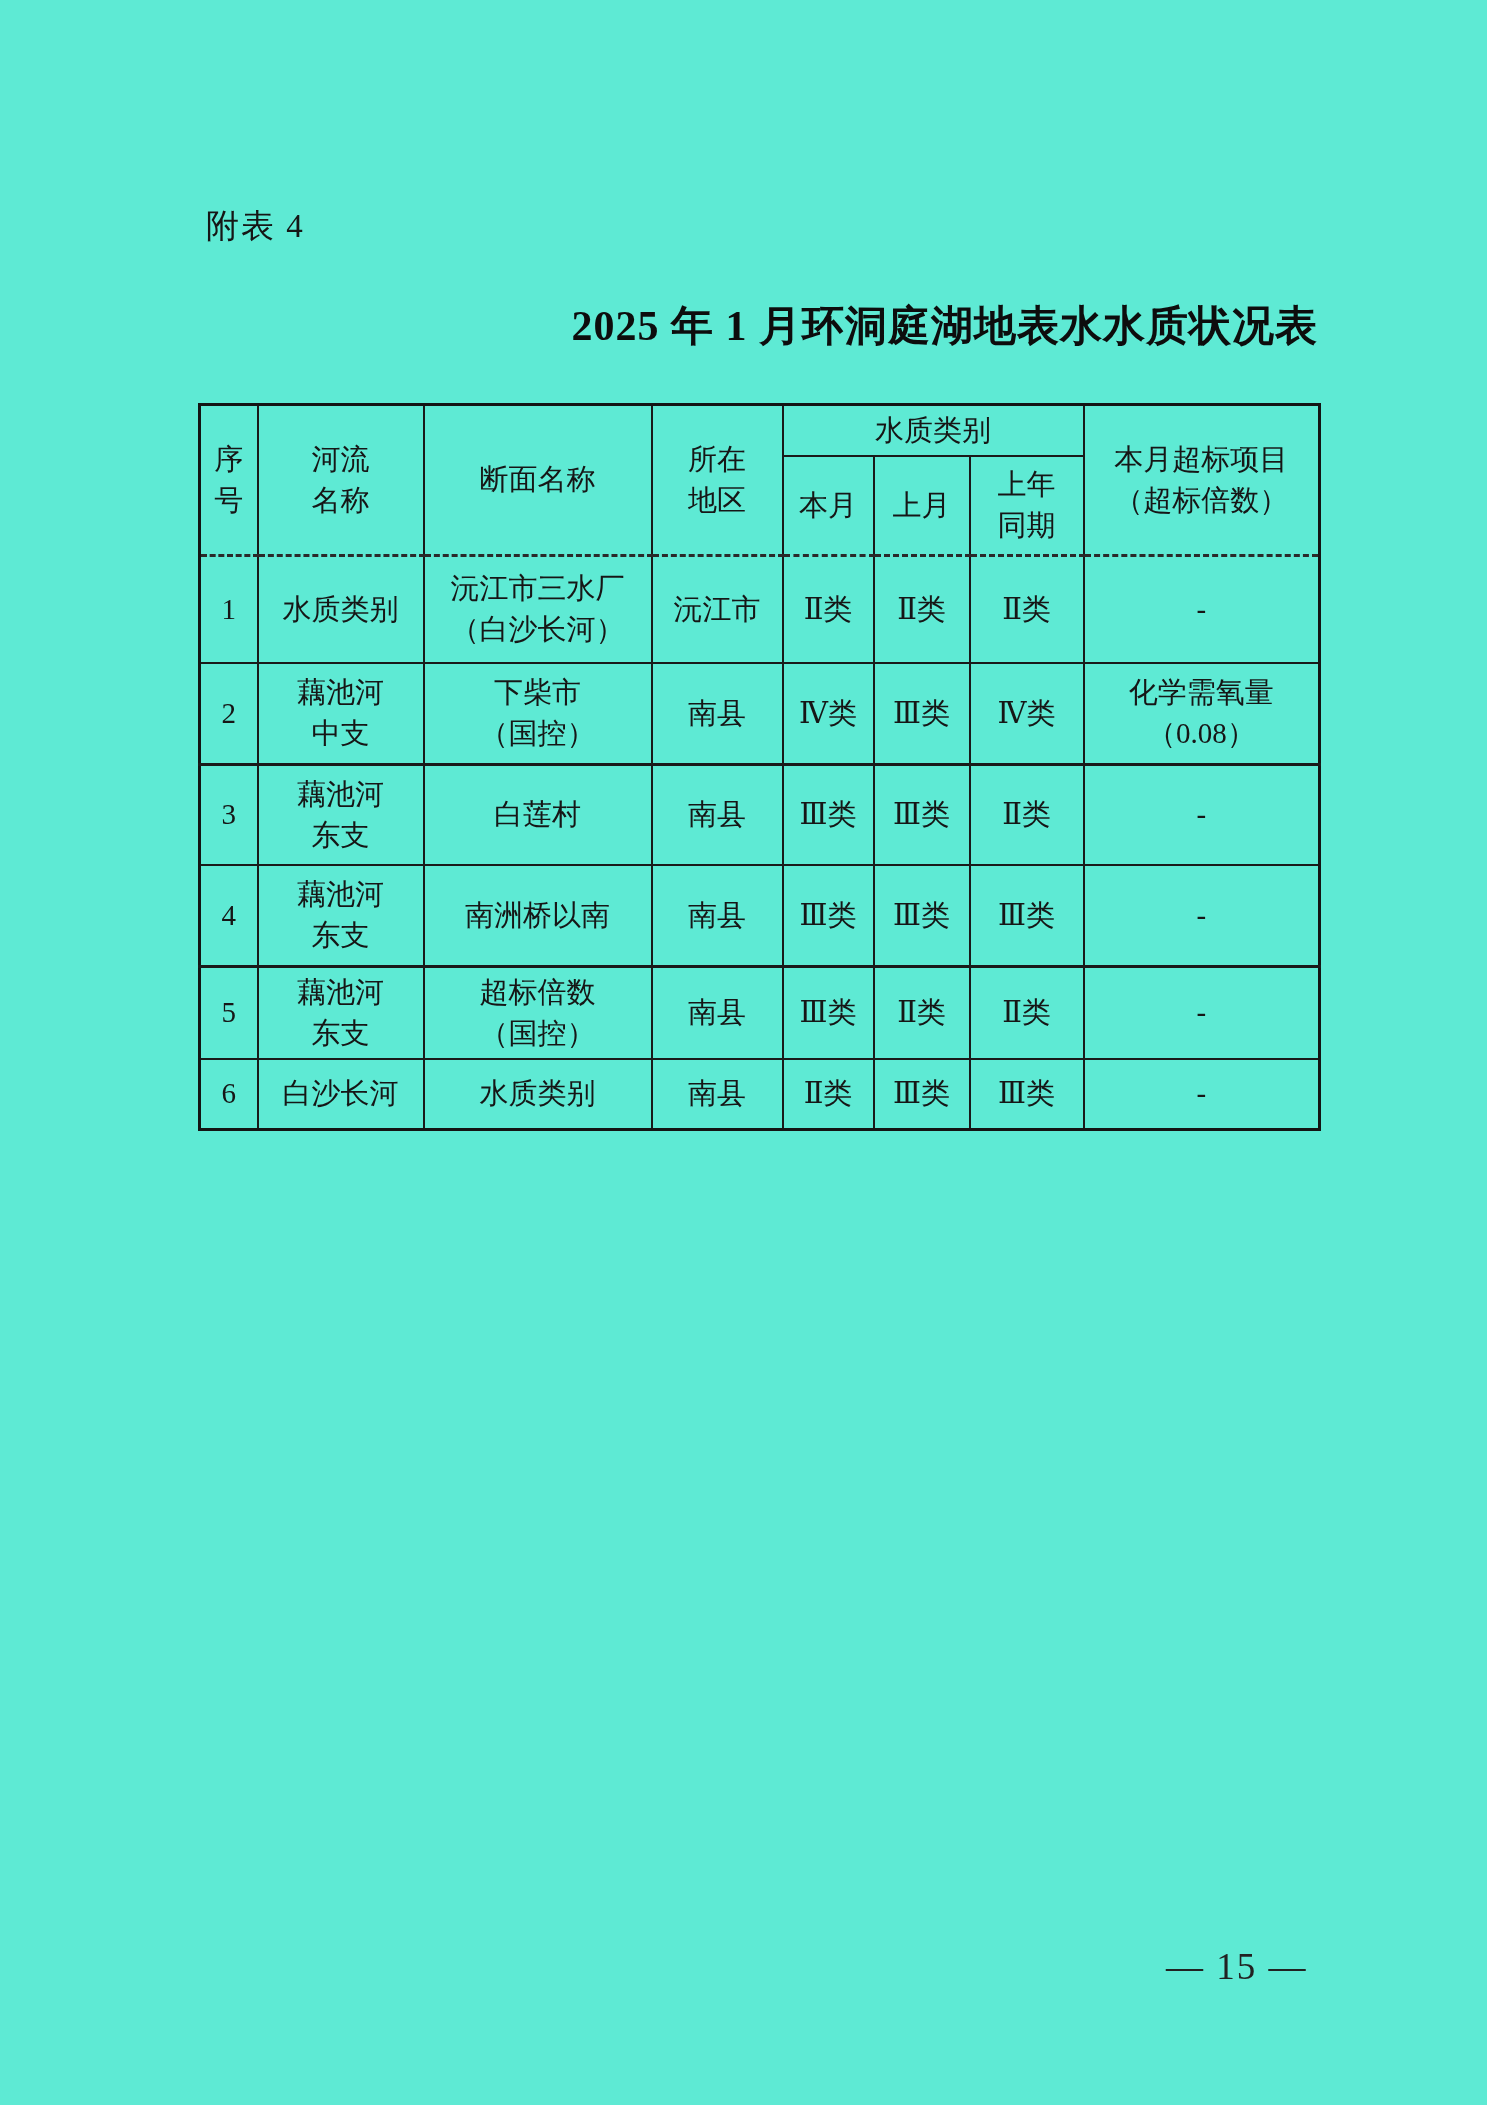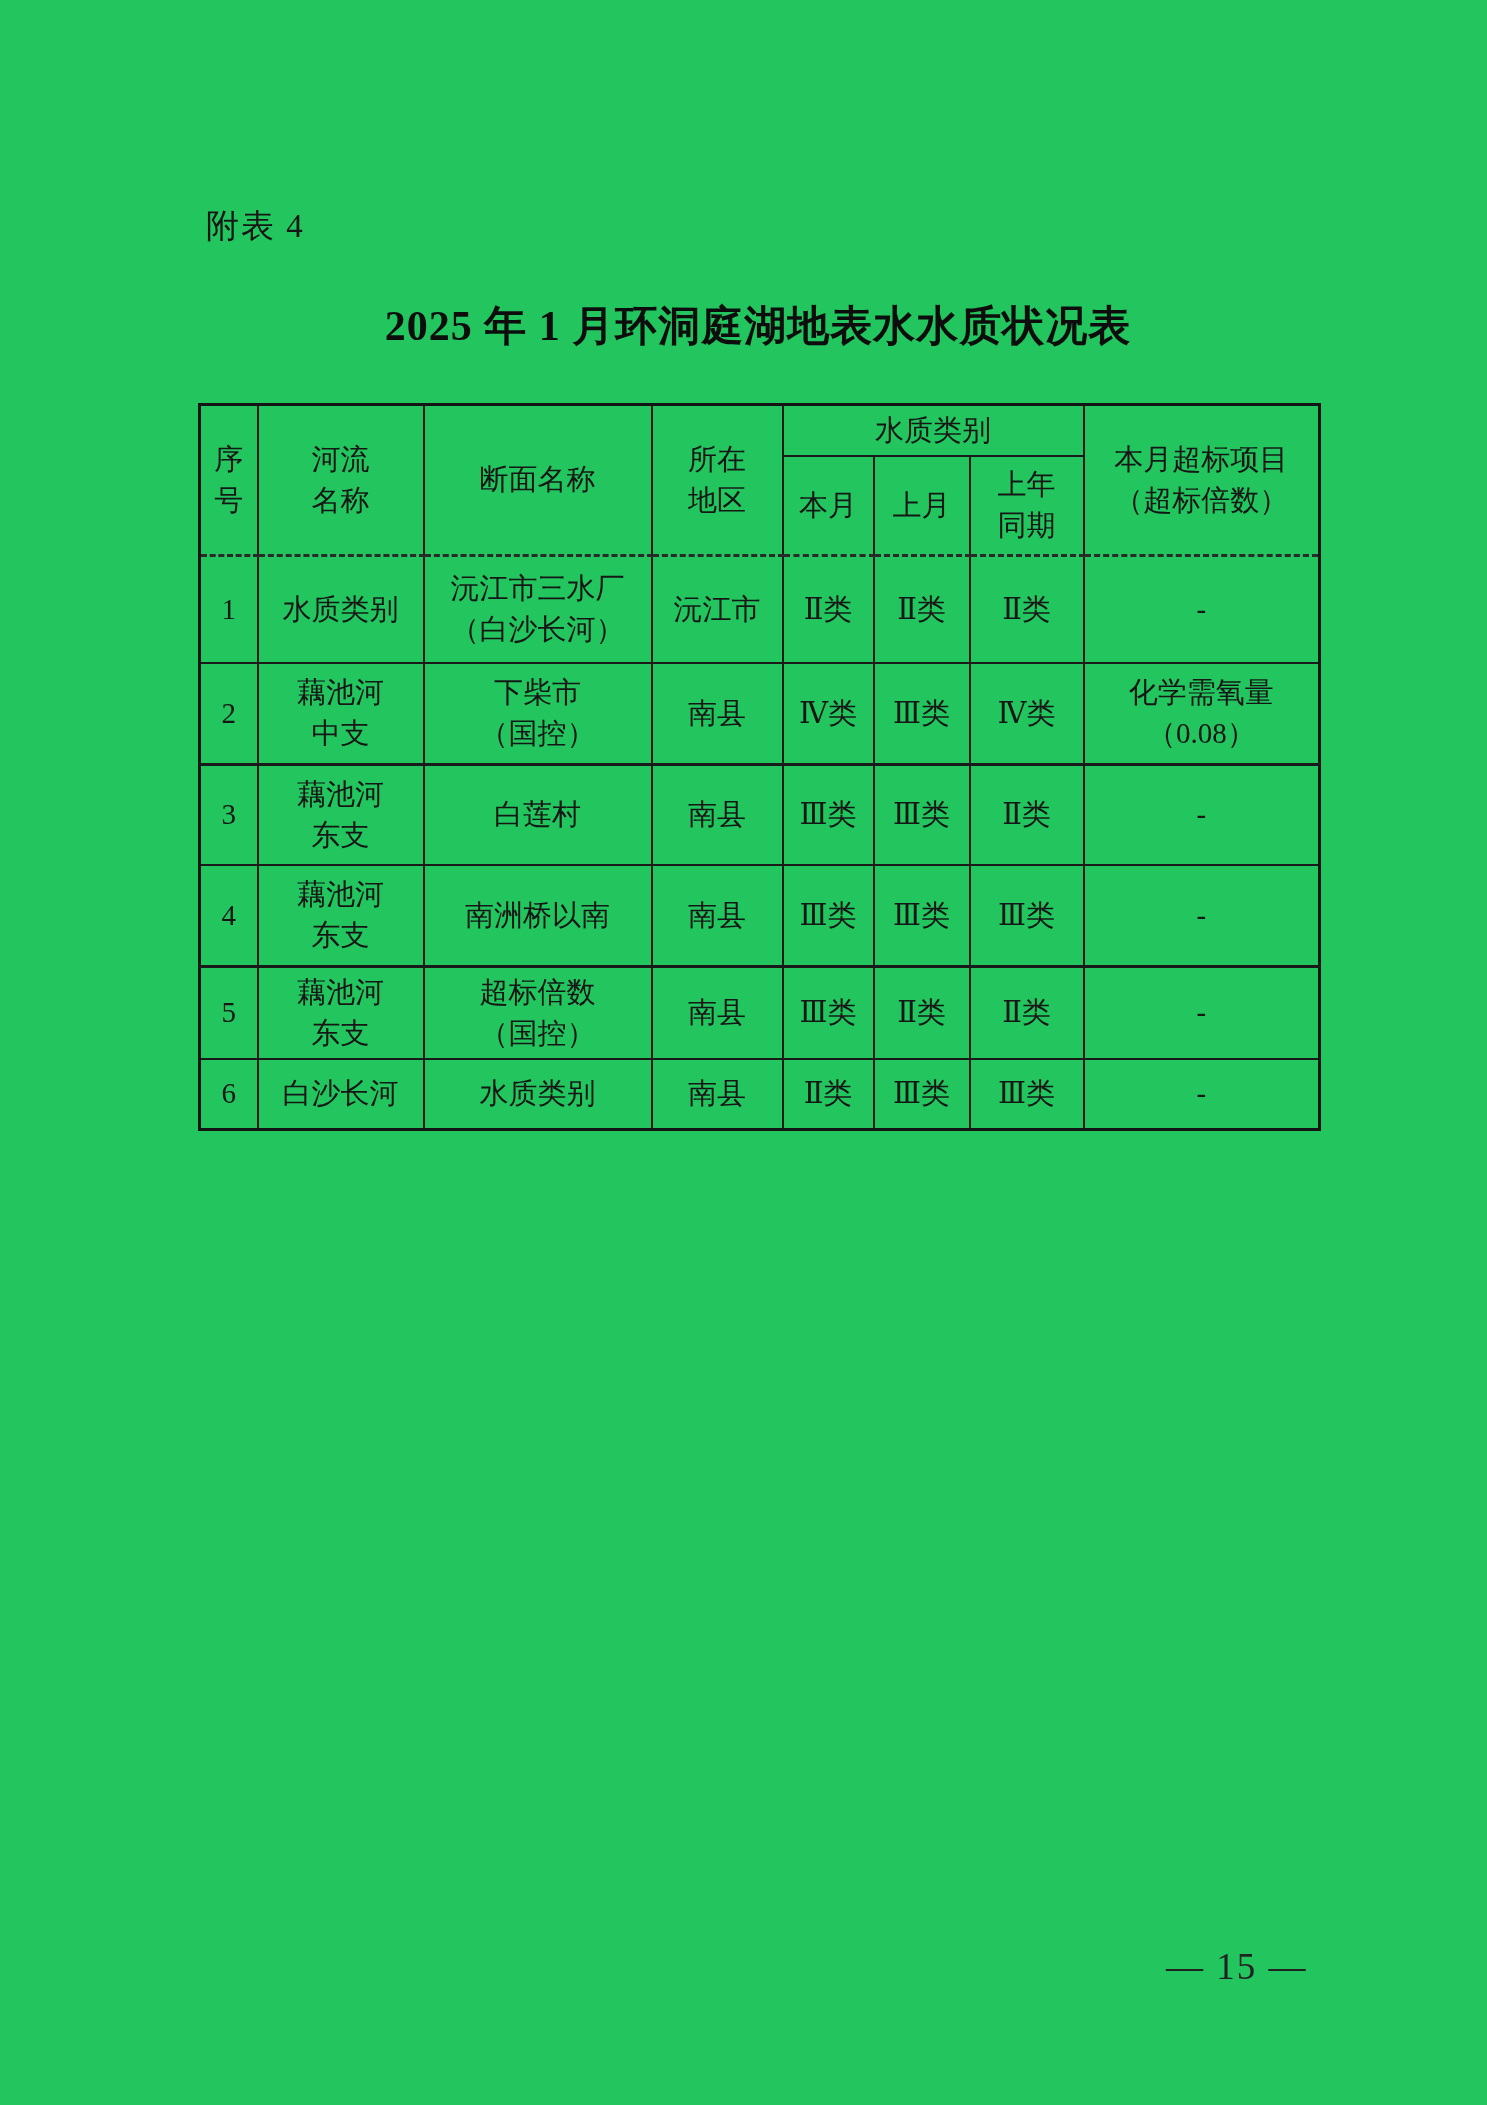--- a/index.html
+++ b/index.html
@@ -1,38 +1,38 @@
 <!DOCTYPE html>
 <html><head>
 <meta charset="utf-8">
 <style>
   html, body { margin: 0; padding: 0; background: #ffffff; }
   .page {
     position: relative;
     width: 1487px;
     height: 2105px;
-    background: #22c55e;
+    background: #5eead4;
     font-family: "Liberation Serif", "DejaVu Serif", serif;
     color: #161616;
     overflow: hidden;
   }
   .appendix {
     position: absolute;
     left: 206px;
     top: 204px;
     font-size: 33px;
     letter-spacing: 2px;
   }
   .doc-title {
     position: absolute;
     left: 198px;
     top: 298px;
     width: 1120px;
     margin: 0;
-    text-align: center;
+    text-align: right;
     font-size: 42px;
     font-weight: bold;
     letter-spacing: 1px;
     color: #0d0d0d;
   }
   table.wq {
     position: absolute;
     left: 198px;
     top: 403px;
     width: 1120px;

